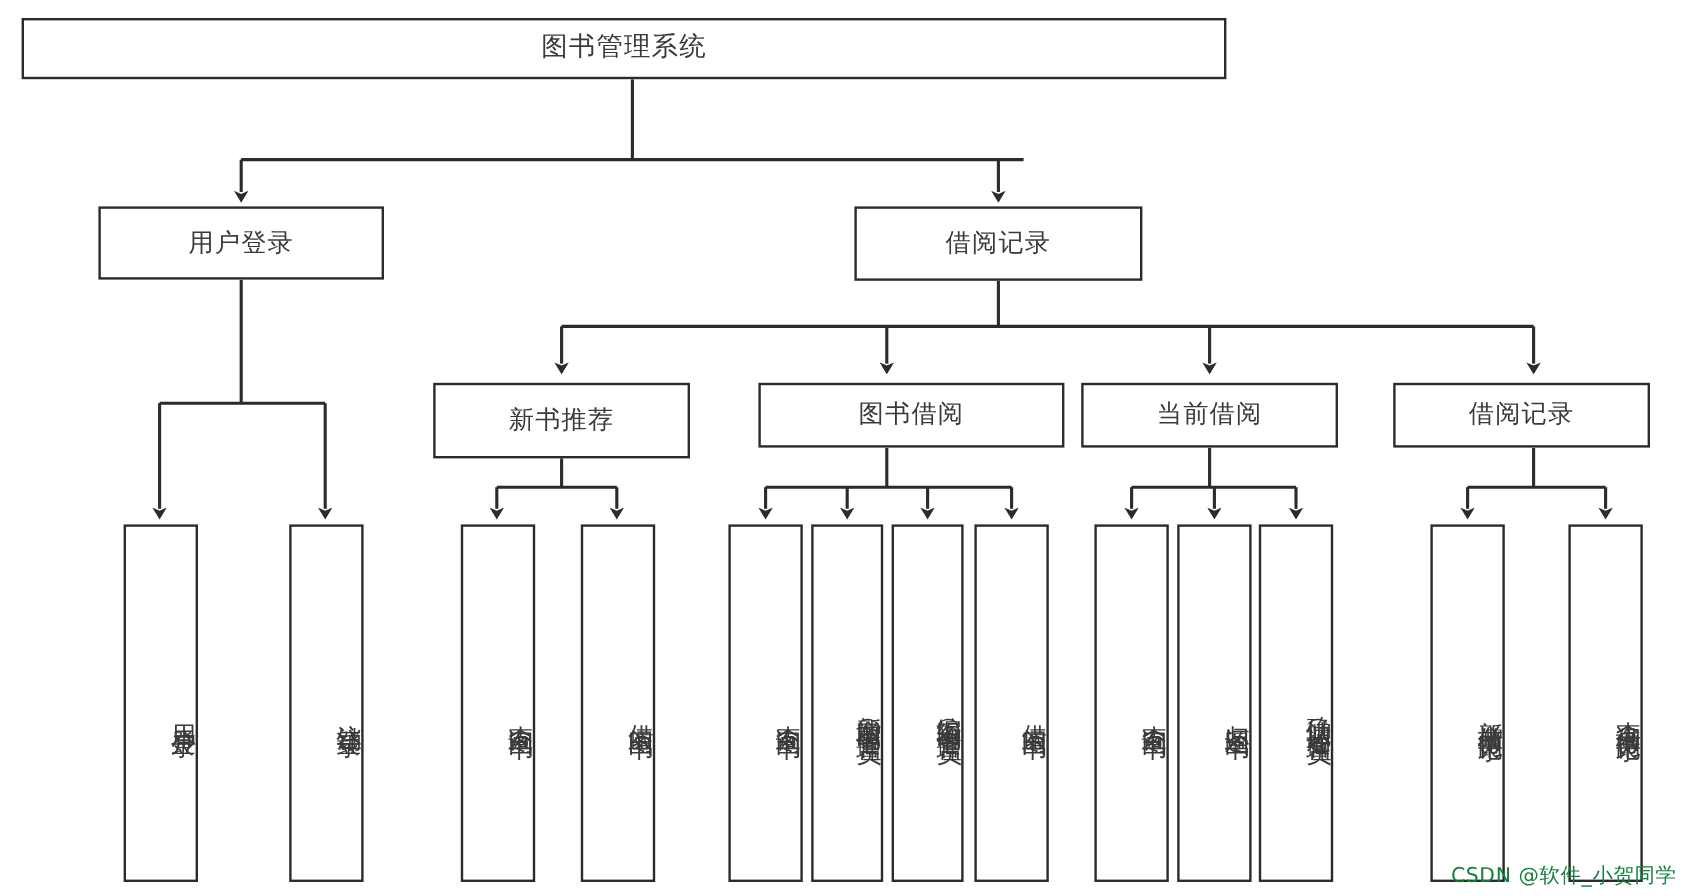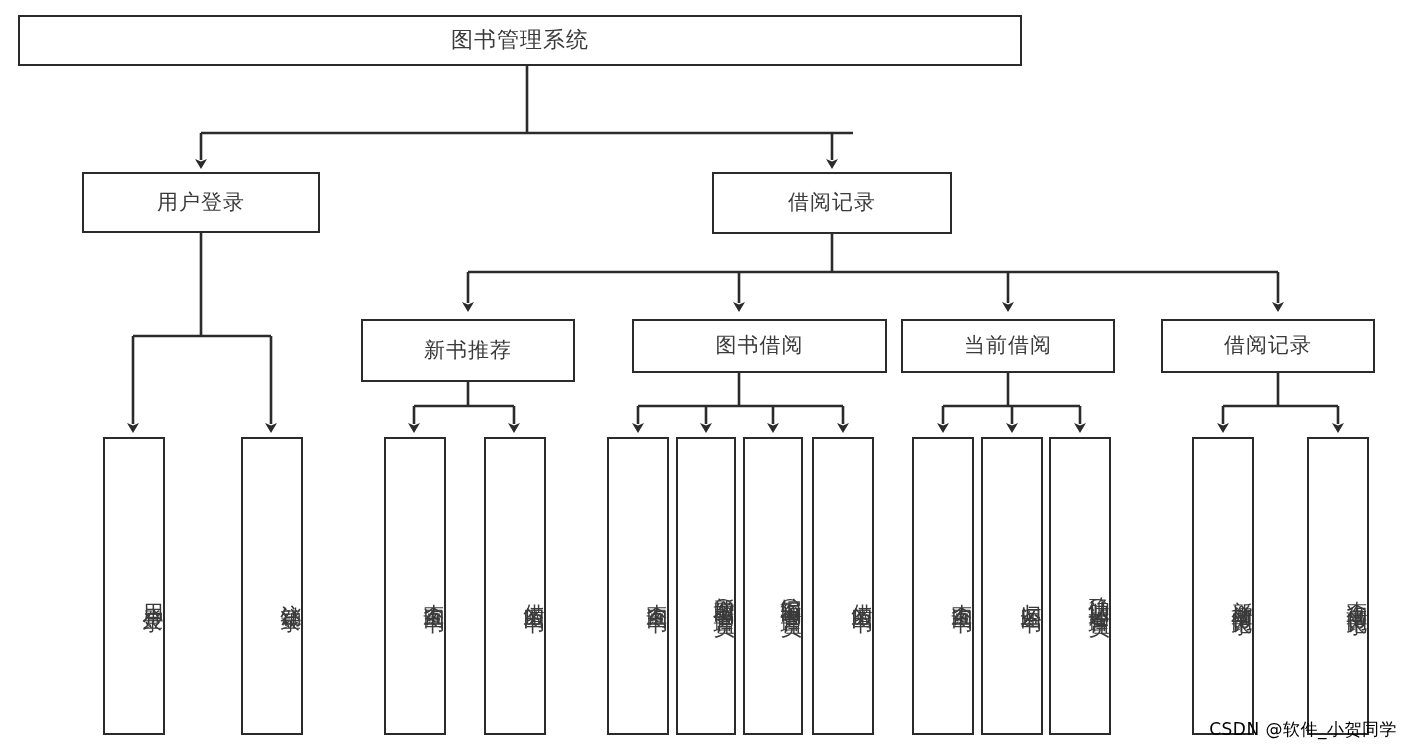--- a/index.html
+++ b/index.html
@@ -55,21 +55,21 @@
   .node.vert .vlabel {
     writing-mode: vertical-rl;
     text-orientation: upright;
     line-height: 1.0;
   }
   .watermark {
     position: absolute;
     right: 8px;
     bottom: 6px;
     font-size: 17px;
-    color: #000000;
+    color: #15803d;
     letter-spacing: 0.5px;
     white-space: nowrap;
     pointer-events: none;
   }
 </style>
 </head>
 <body>
 
 <div id="canvas">
 

